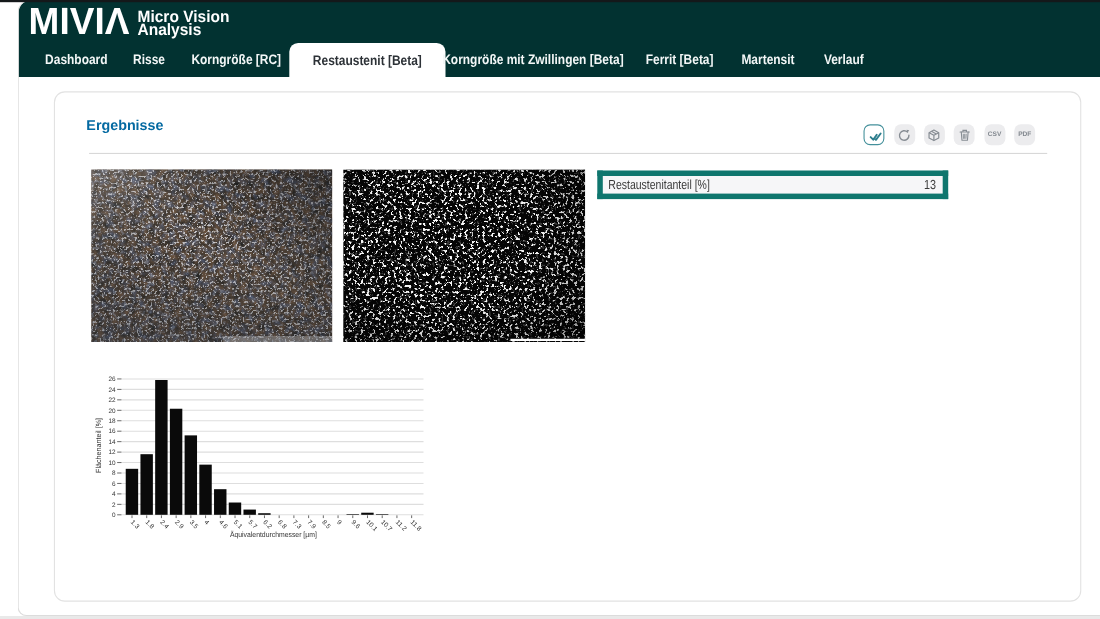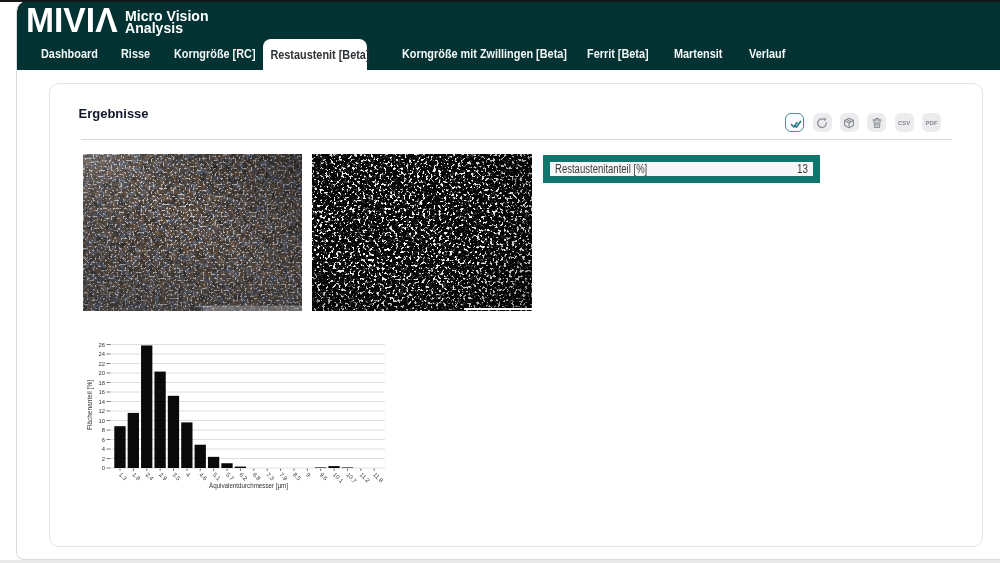--- a/index.html
+++ b/index.html
@@ -7,36 +7,36 @@
   html,body { width:1000px; height:563px; background:#fff; font-family:"Liberation Sans", sans-serif; overflow:hidden; }
   .topline { position:absolute; left:0; top:0; width:1000px; height:2px; background:#14181a; z-index:60; }
   .bottomstrip { position:absolute; left:0; bottom:0; width:1000px; height:3px; background:#e9e9e9; z-index:1; }
   .window { position:absolute; left:0px; top:1px; width:1000px; height:559px; background:#fff;
             border:1px solid #dcdcdc; border-top:none; border-radius:10px 10px 8px 8px; overflow:hidden; z-index:5;margin-left:16px; }
   header { position:absolute; left:0; top:0; width:100%; height:69px; background:#023231; border-radius:10px 10px 0 0; }
   .logo { position:absolute; left:8.5px; top:-0.5px; font-weight:bold; color:#fff; font-size:34.5px;
           transform:scaleX(0.975); transform-origin:left top; letter-spacing:0px; }
   .logosub { position:absolute; left:108px; top:8.5px; color:#fff; font-weight:bold; font-size:15px; line-height:12px; }
   .nav-item { position:absolute; bottom:0; height:31px; line-height:31px; color:#f3f7f7; font-size:12.5px; font-weight:bold; white-space:nowrap; transform:scaleX(0.87); transform-origin:left center; }
-  .tabactive { position:absolute; left:246px; bottom:0; width:104px; height:31px; background:#fff; border-radius:8px 8px 0 0;
+  .tabactive { position:absolute; left:246px; bottom:0; width:142px; height:31px; background:#fff; border-radius:8px 8px 0 0;
                text-align:center; line-height:32px; color:#2d3237; font-size:12.5px; font-weight:bold; }
   .tabactive span { display:inline-block; transform:scaleX(0.87); transform-origin:center center; white-space:nowrap; }
   .logosub span { display:inline-block; transform:scaleX(0.94); transform-origin:left top; }
   .card { position:absolute; left:32px; top:82px; width:934px; height:464px; background:#fff;
           border:1px solid #e2e2e2; border-radius:10px; }
-  .h2 { position:absolute; left:28.5px; top:22px; color:#0f172a; font-size:13px; font-weight:bold; }
+  .h2 { position:absolute; left:28.5px; top:22px; color:#0369a1; font-size:13px; font-weight:bold; }
   .divider { position:absolute; left:31px; top:55px; width:871px; height:1px; background:#d8d8d8; }
   .toolbar { position:absolute; right:40.5px; top:29px; height:19px; width:156.4px; }
   .tbtn { position:absolute; top:0; width:19px; height:19px; border-radius:6px; background:#ececee; color:#82888f; }
   .tbtn svg { position:absolute; left:3.5px; top:3.5px; }
   .tbtn.first { background:#fff; border:1px solid #44909b; }
   .tbtn .txt { position:absolute; width:100%; text-align:center; top:6.5px; font-size:6px; font-weight:bold; letter-spacing:0; }
   .img1 { position:absolute; left:32.5px; top:69.5px; width:219px; height:157px; }
   .img2 { position:absolute; left:262px; top:69.5px; width:220px; height:157px; }
-  table.res { position:absolute; left:493px; top:70.5px; width:277px; border-collapse:collapse; font-size:12px; color:#3a3a3a; table-layout:fixed; border:7px solid #0f766e;text-decoration:underline; }
+  table.res { position:absolute; left:493px; top:70.5px; width:319px; border-collapse:collapse; font-size:12px; color:#3a3a3a; table-layout:fixed; border:5px solid #0f766e;text-decoration:underline; }
   table.res td { border:none; border-bottom:1px solid #e9e9eb; padding:0 0 0 4.5px; height:21.5px; white-space:nowrap; overflow:visible; }
   table.res tr:last-child td { border-bottom:none; }
   table.res tr.odd td { background:#f6f6f8; }
   table.res td.val { text-align:left; padding:0; width:19.5px; }
   table.res td.val .sv { display:inline-block; transform:scaleX(0.82); transform-origin:left center; }
   table.res td .sq { display:inline-block; transform:scaleX(0.795); transform-origin:left center; }
   .chartwrap { position:absolute; left:27px; top:247px; }
 </style>
 </head>
 <body>

